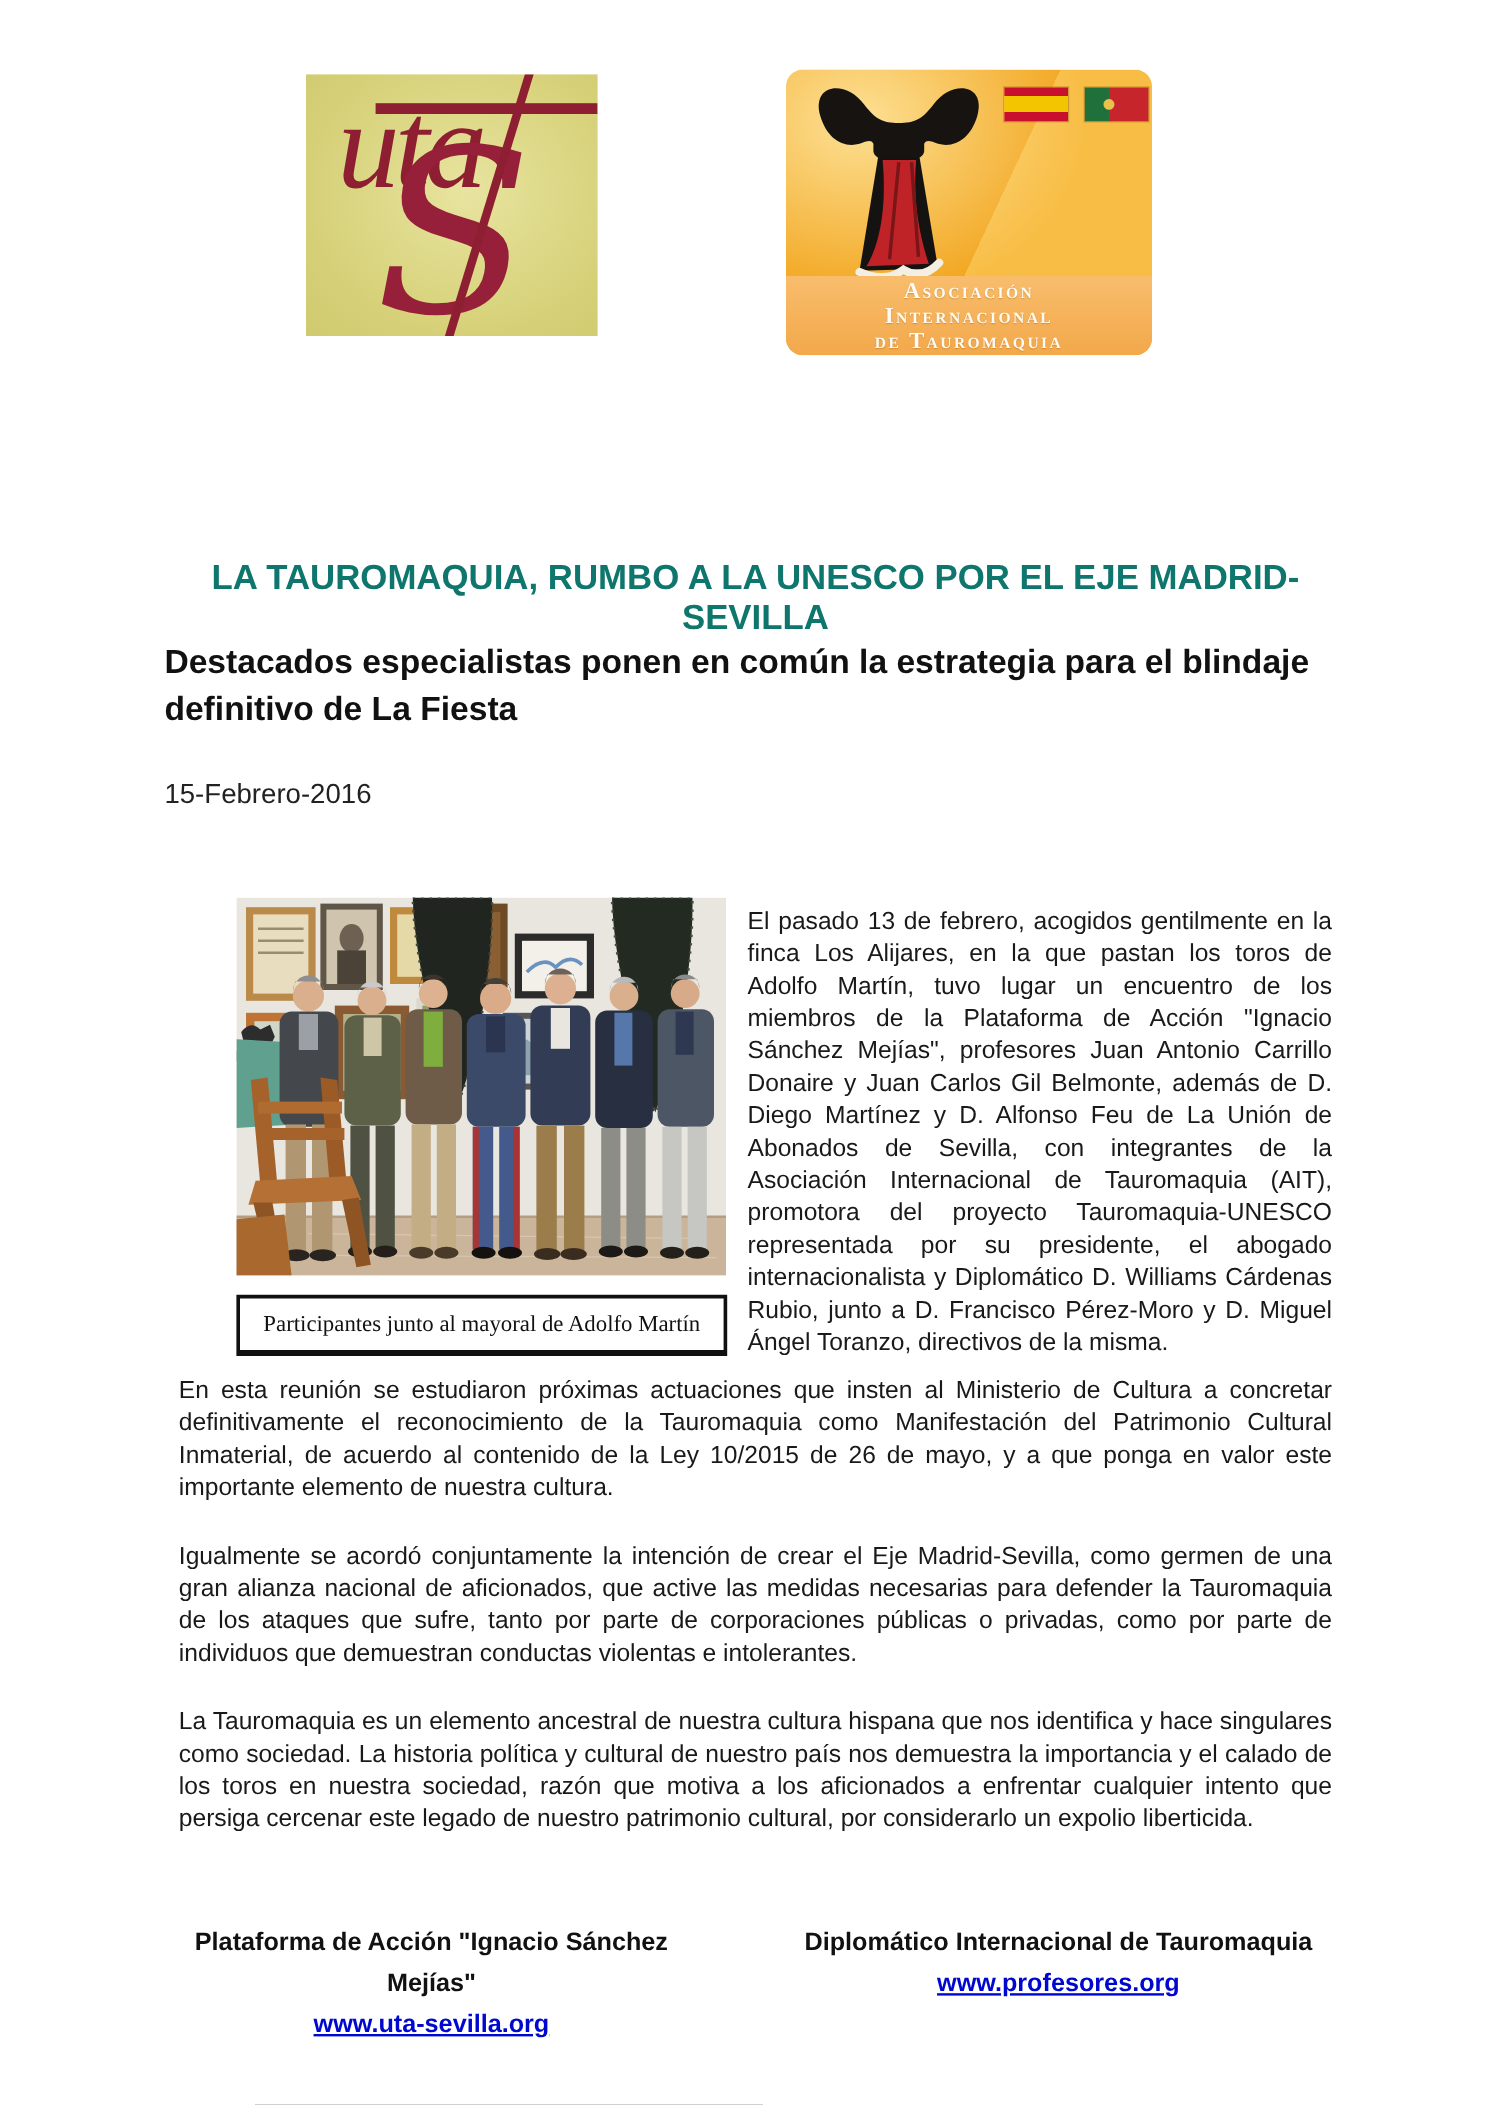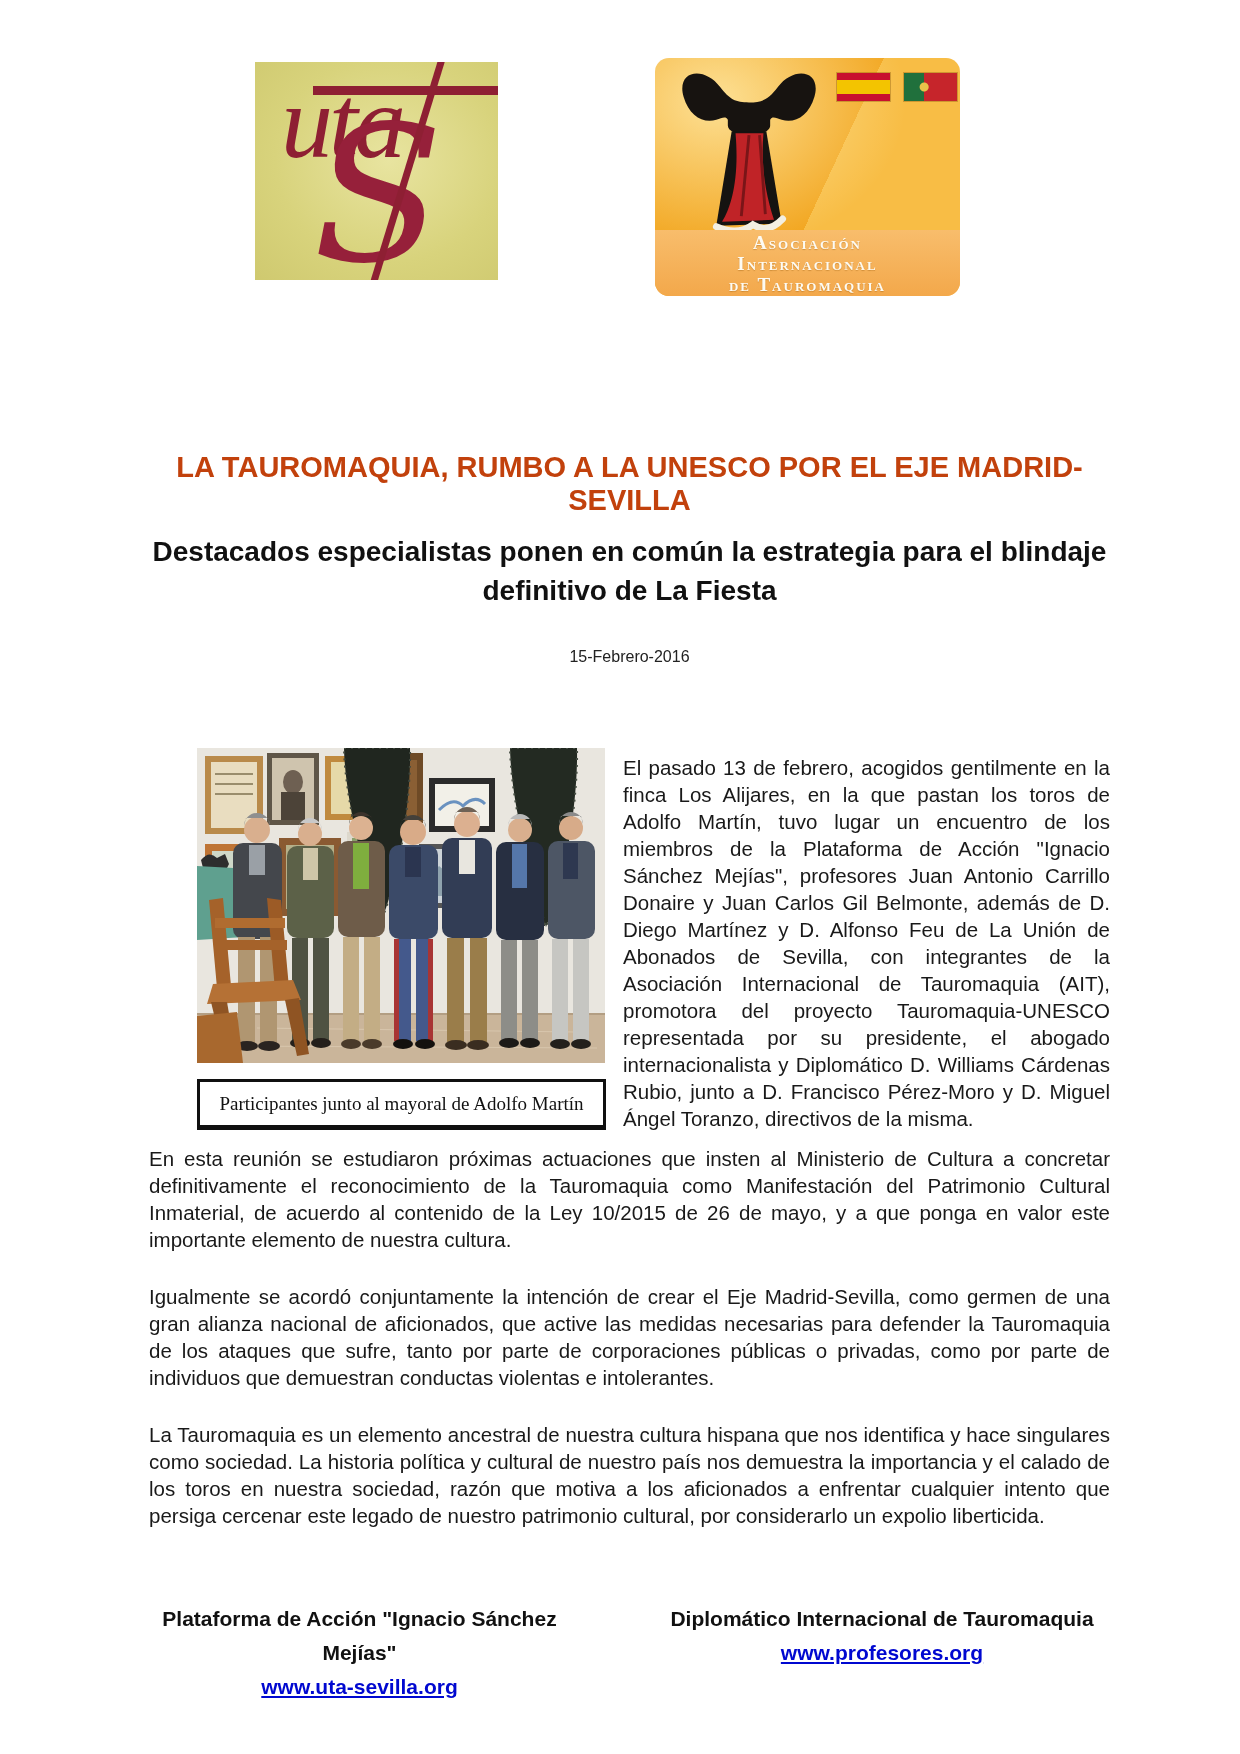--- a/index.html
+++ b/index.html
@@ -49,30 +49,30 @@
     position:absolute;left:0;right:0;bottom:0;height:64px;
     background:linear-gradient(180deg,#f8bd6c,#f3a84b);
     text-align:center;color:#fdfbf3;font-family:"Liberation Serif",serif;
     font-variant:small-caps;letter-spacing:2px;font-weight:bold;
     font-size:19px;line-height:21px;padding-top:2px;
     text-shadow:0 1px 1px rgba(140,80,0,.35);
   }
 
   
   .doc-title{
-    position:absolute;left:137px;top:451px;width:985px;text-align:center;
-    font-size:29px;font-weight:bold;color:#c2410c;
+    position:absolute;left:137px;top:466px;width:985px;text-align:center;
+    font-size:29px;font-weight:bold;color:#0f766e;
   }
   .doc-subtitle{
     position:absolute;left:137px;top:532px;width:985px;
-    font-size:28px;font-weight:bold;line-height:39px;color:#111;text-align:center;
+    font-size:28px;font-weight:bold;line-height:39px;color:#111;
   }
   .doc-date{
-    position:absolute;left:137px;top:648px;width:985px;text-align:center;
-    font-size:16px;color:#222;
+    position:absolute;left:137px;top:648px;width:985px;text-align:left;
+    font-size:23px;color:#222;
   }
 
   
   .flow{
     position:absolute;left:137px;top:742px;width:985px;
     font-size:20.5px;line-height:27px;text-align:justify;color:#191919;
   }
   .photo-wrap{float:left;width:410px;margin:6px 16px 6px 13px;padding-left:47px;}
   .photo-frame{width:408px;height:315px;display:block;}
   .photo-caption{

